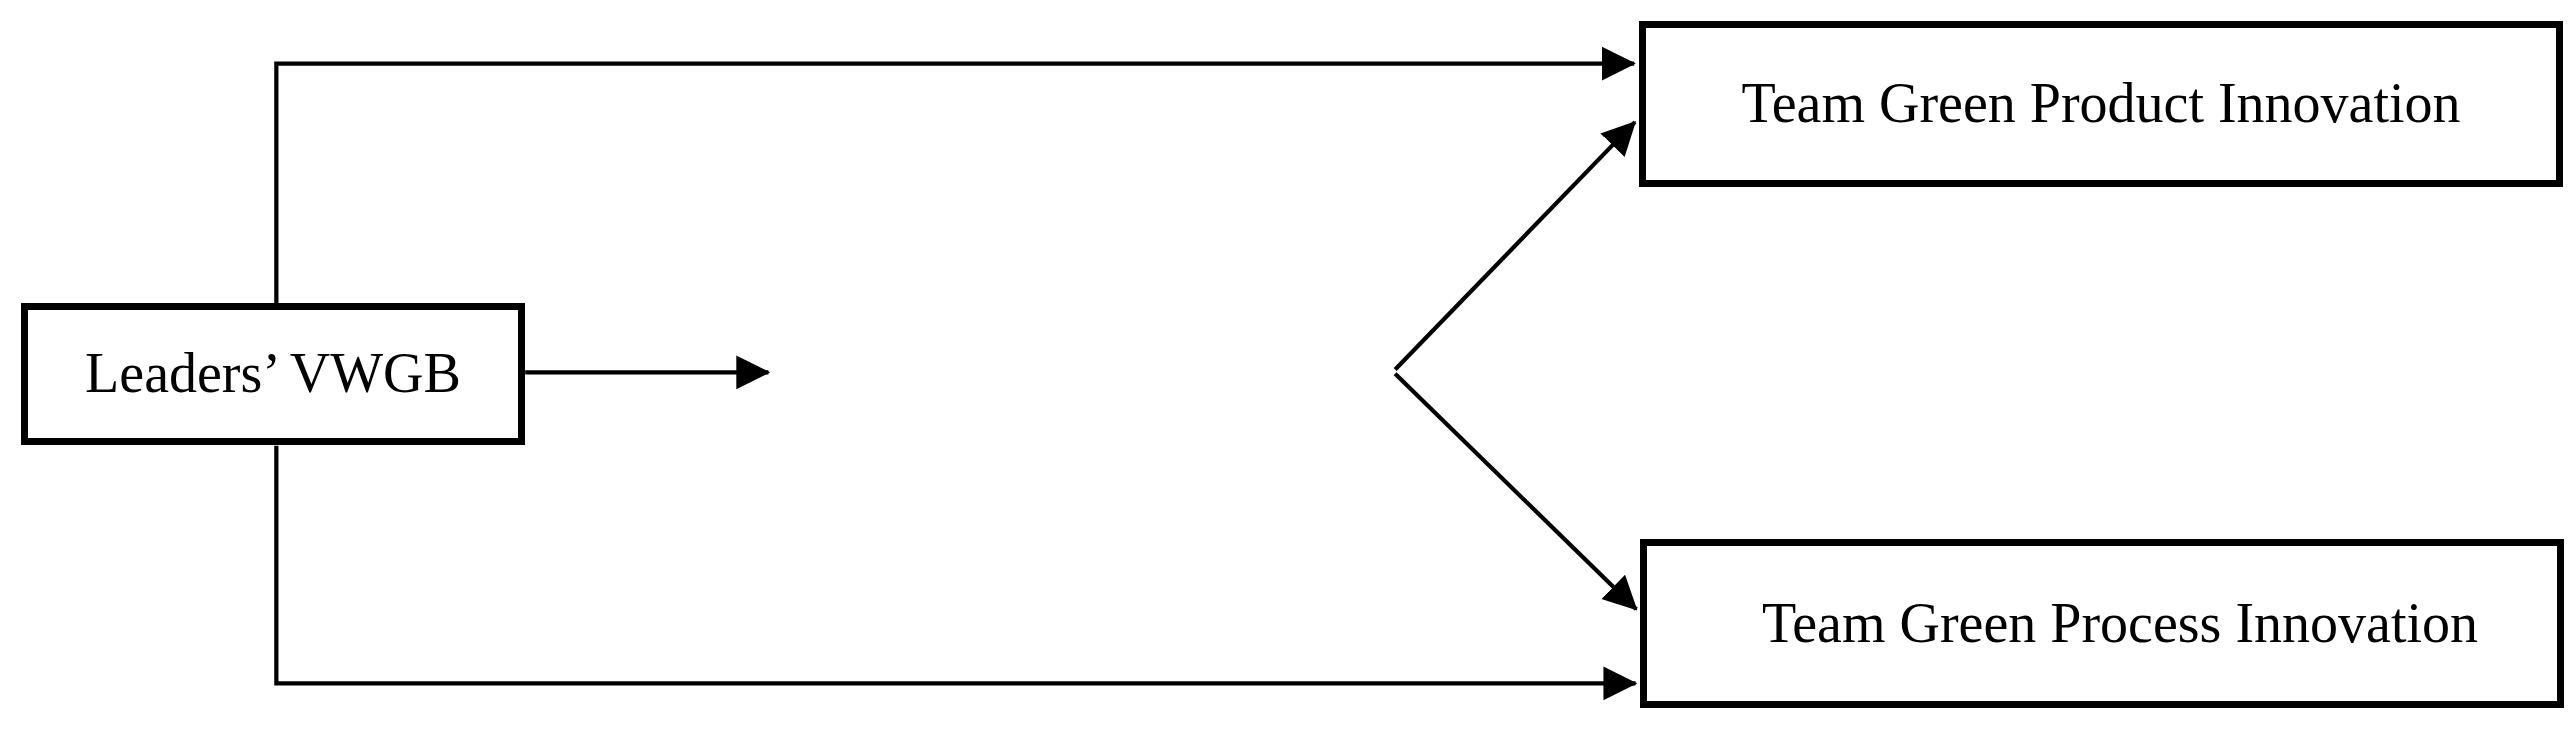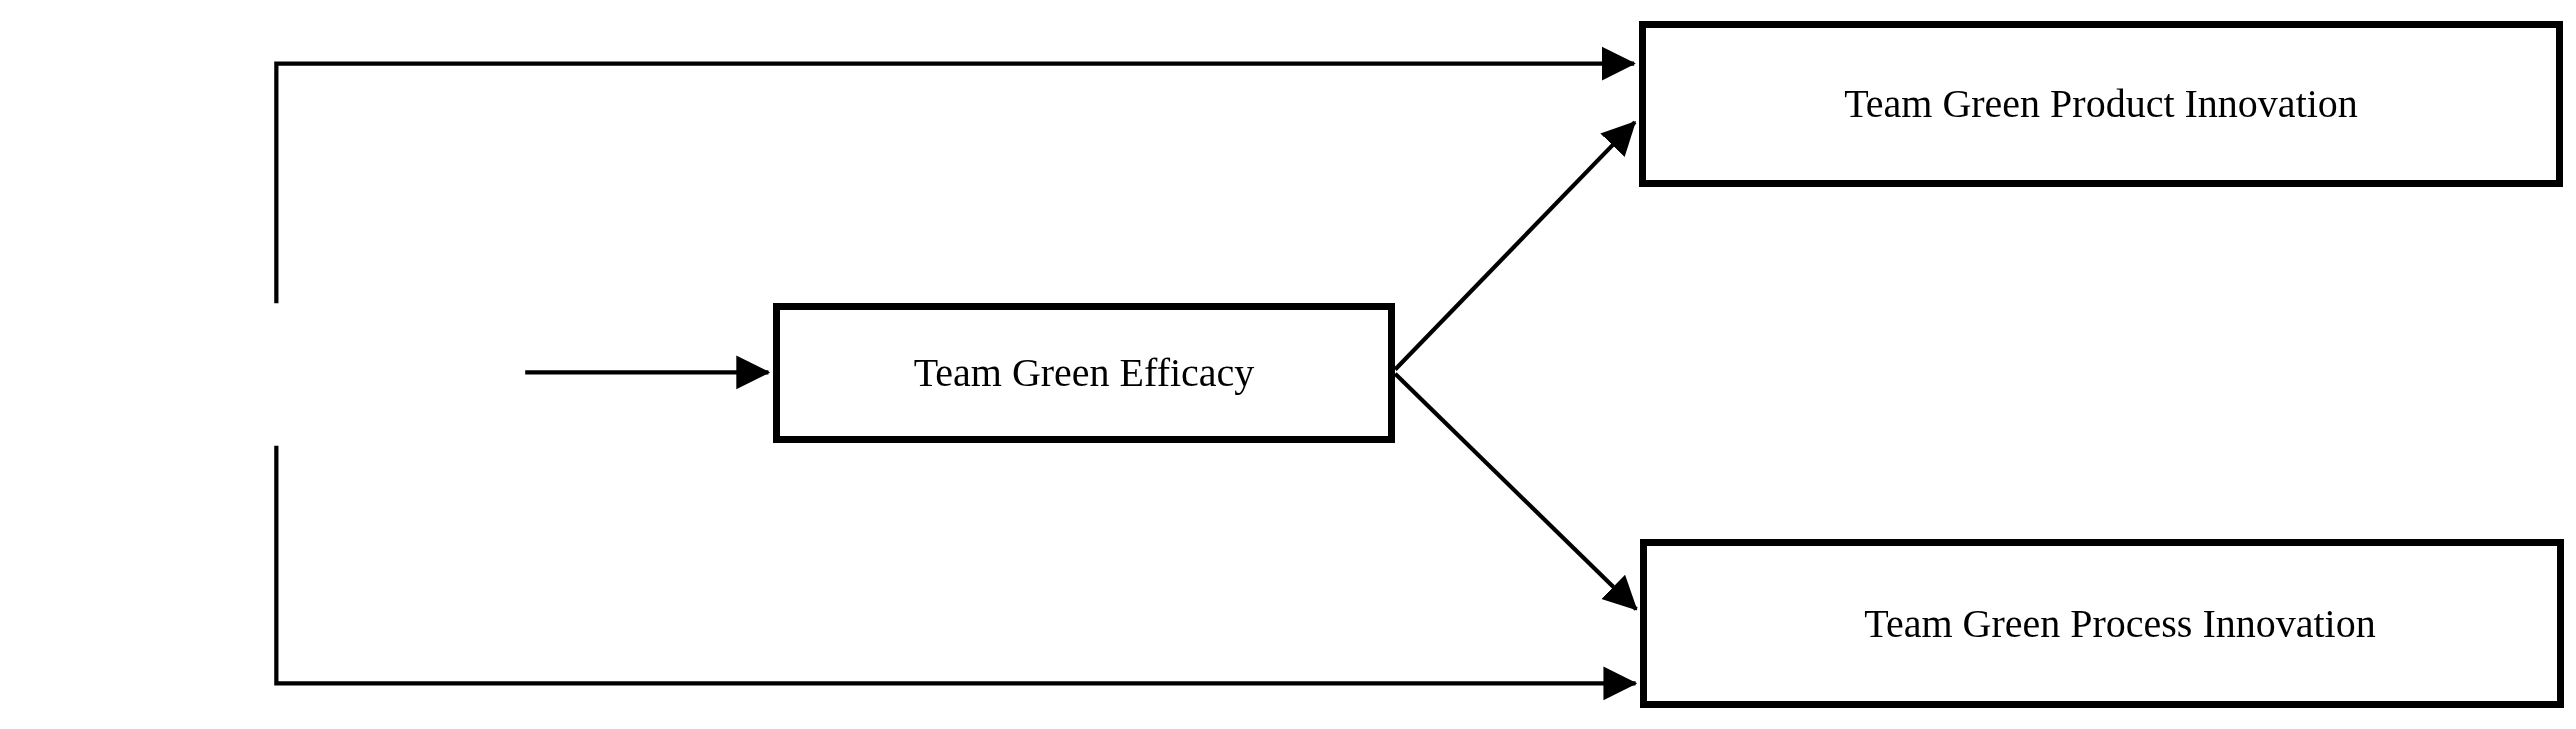--- a/index.html
+++ b/index.html
@@ -27,21 +27,21 @@
     position: absolute;
     box-sizing: border-box;
     border: 7px solid #000000;
     background: #ffffff;
     display: flex;
     align-items: center;
     justify-content: center;
     text-align: center;
   }
   .node-label {
-    font-size: 40px;
+    font-size: 56px;
     line-height: 1.1;
     white-space: nowrap;
   }
   .node-leaders   { left: 21px;   top: 303px; width: 504px;  height: 142px; }
   .node-efficacy  { left: 773px; top: 303px; width: 622px;  height: 140px; }
   .node-product   { left: 1639px; top: 21px;  width: 924px; height: 166px; }
   .node-process   { left: 1640px; top: 539px; width: 924px; height: 169px; padding-left: 36px; }
   .edge {
     stroke: #000000;
     stroke-width: 6;
@@ -64,24 +64,24 @@
 
     <path class="edge" marker-end="url(#arrow)" d="M 1979 524 L 2319 173"></path>
 
     <path class="edge" marker-end="url(#arrow)" d="M 1979 530 L 2321 864"></path>
 
     <path class="edge" marker-end="url(#arrow)" d="M 392 430 L 392 90 L 2318 90"></path>
 
     <path class="edge" marker-end="url(#arrow)" d="M 392 632 L 392 969 L 2320 969"></path>
   </svg>
 
+  <div class="node node-leaders">
+    <span class="node-label">Leaders’ VWGB</span>
+  </div>
 
-  <div class="node node-efficacy">
-    <span class="node-label">Team Green Efficacy</span>
-  </div>
 
   <div class="node node-product">
     <span class="node-label">Team Green Product Innovation</span>
   </div>
 
   <div class="node node-process">
     <span class="node-label">Team Green Process Innovation</span>
   </div>
 
 </div>

